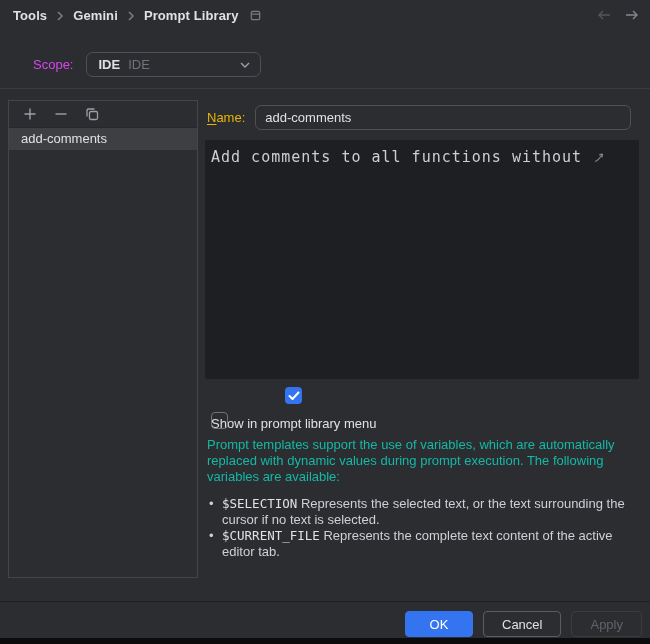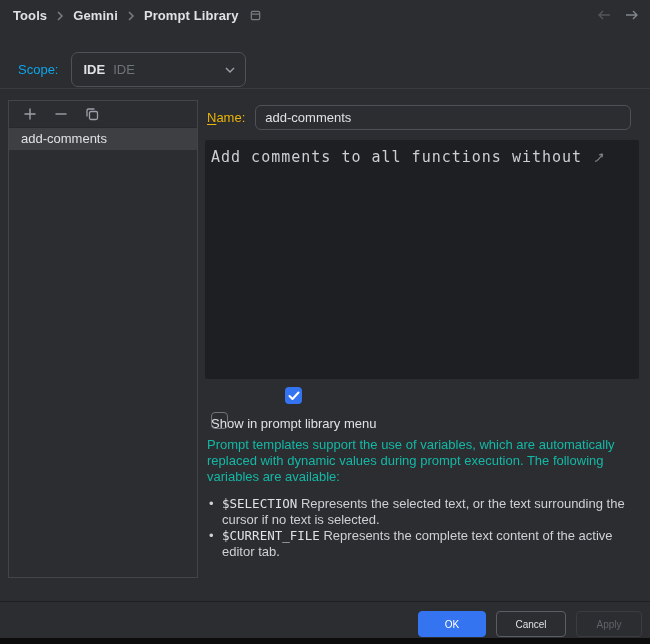--- a/index.html
+++ b/index.html
@@ -17,23 +17,23 @@
   .breadcrumb-bar { position:absolute; top:0; left:0; right:0; height:34px; }
   .breadcrumb { position:absolute; left:13px; top:8px; display:flex; align-items:center; gap:9px; }
   .crumb { font-weight:700; color:#dfe1e5; letter-spacing:.1px; cursor:default; }
   .crumb-sep svg { display:block; }
   .bc-icon { display:flex; align-items:center; margin-left:2px; }
   .nav-arrows { position:absolute; right:10px; top:8px; display:flex; gap:12px; align-items:center; }
   .nav-arrows svg { display:block; }
 
   
   .scope-row { position:absolute; top:52px; left:18px; display:flex; align-items:center; }
-  .scope-label { color:#0ea5e9; }
+  .scope-label { color:#d946ef;margin-left:15px; }
   .select {
-    margin-left:13px; width:175px; height:35px;
+    margin-left:13px; width:175px; height:25px;
     border:1px solid #4e5157; border-radius:7px;
     display:flex; align-items:center; padding:0 9px 0 11px;
     background:#2b2d30; cursor:pointer;
   }
   .sel-value { font-weight:700; color:#dfe1e5; }
   .sel-hint { color:#6f737a; margin-left:8px; flex:1; }
 
   .divider { position:absolute; top:88px; left:0; right:0; height:1px; background:#393b40; }
 
   
@@ -87,21 +87,21 @@
   .var-list { position:absolute; left:209px; top:496px; width:434px; color:#ced0d6; line-height:16px; }
   .bullet-item { position:relative; padding-left:13px; }
   .bullet-item::before { content:"•"; position:absolute; left:0; top:0; color:#ced0d6; }
   .mono { font-family:"DejaVu Sans Mono", monospace; font-size:12.5px; color:#dfe1e5; }
 
   
   .footer-sep { position:absolute; left:0; right:0; top:601px; height:1px; background:#1e1f22; }
   .footer { position:absolute; left:0; right:8px; top:611px; display:flex; justify-content:flex-end; gap:10px; }
   .btn {
     height:26px; border-radius:4px; font-family:"Liberation Sans", sans-serif;
-    font-size:10px; padding:0 18px; cursor:pointer; background:transparent;
+    font-size:13px; padding:0 18px; cursor:pointer; background:transparent;
   }
   .btn-primary { background:#3574f0; border:1px solid #3574f0; color:#ffffff; min-width:68px; }
   .btn-secondary { border:1px solid #5a5d63; color:#dfe1e5; min-width:70px; }
   .btn-disabled { border:1px solid #3a3c40; color:#5f636a; min-width:66px; cursor:default; }
 
   .bottom-strip { position:absolute; left:0; right:0; bottom:0; height:6px; background:#0c0c0d; }
 </style>
 </head>
 <body>
 

